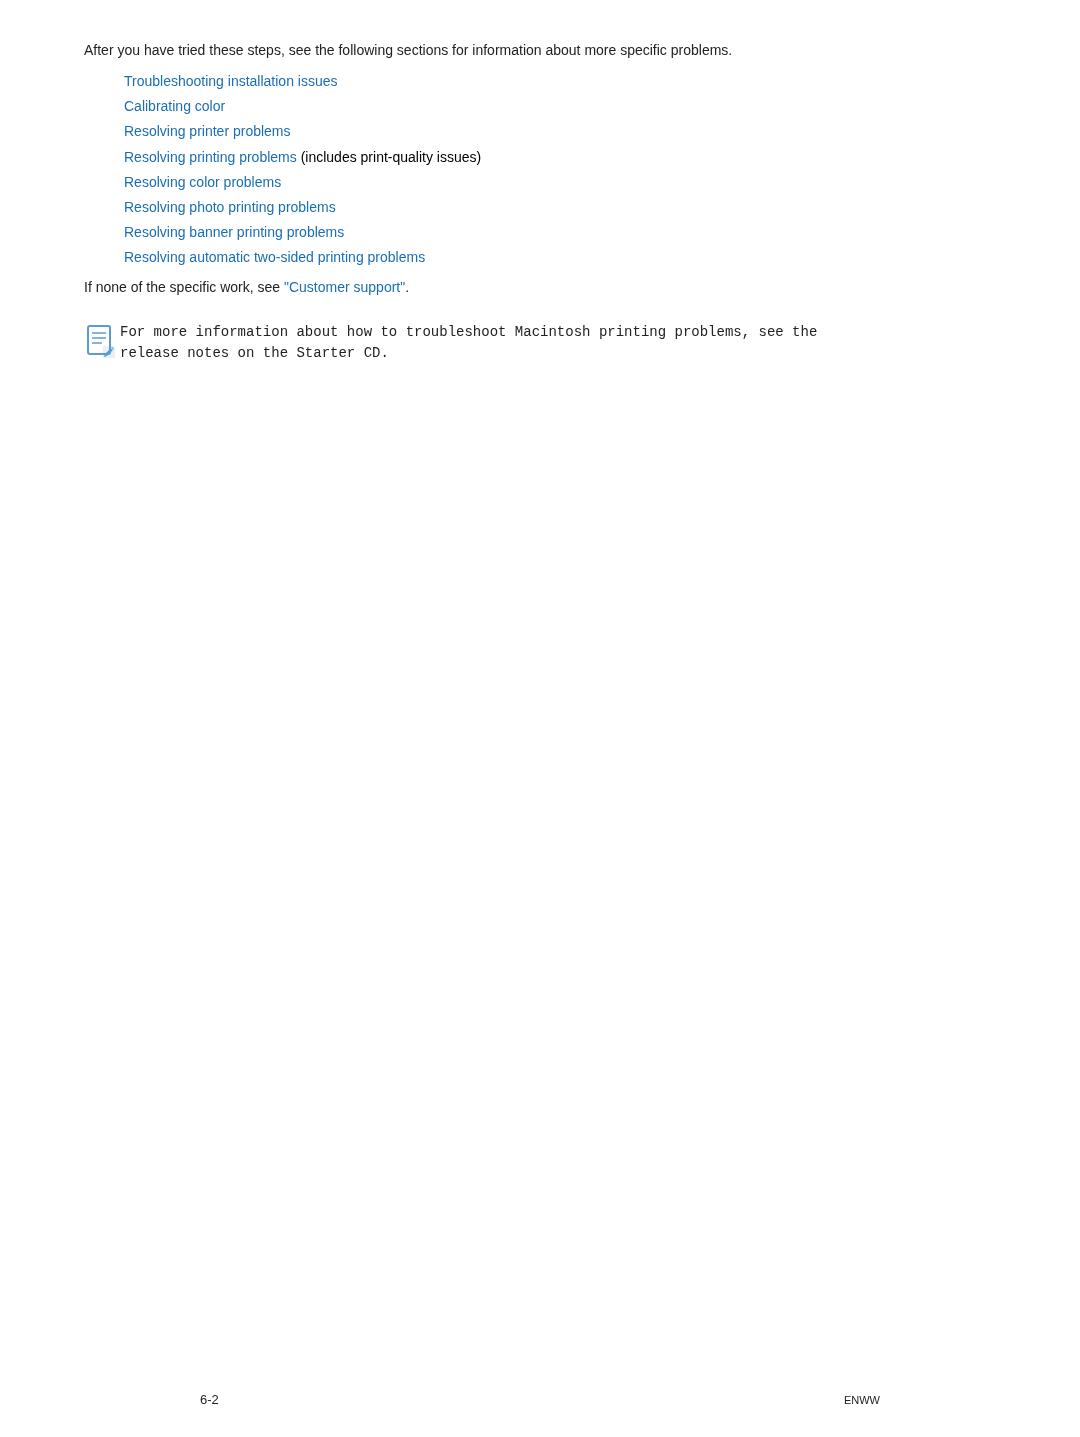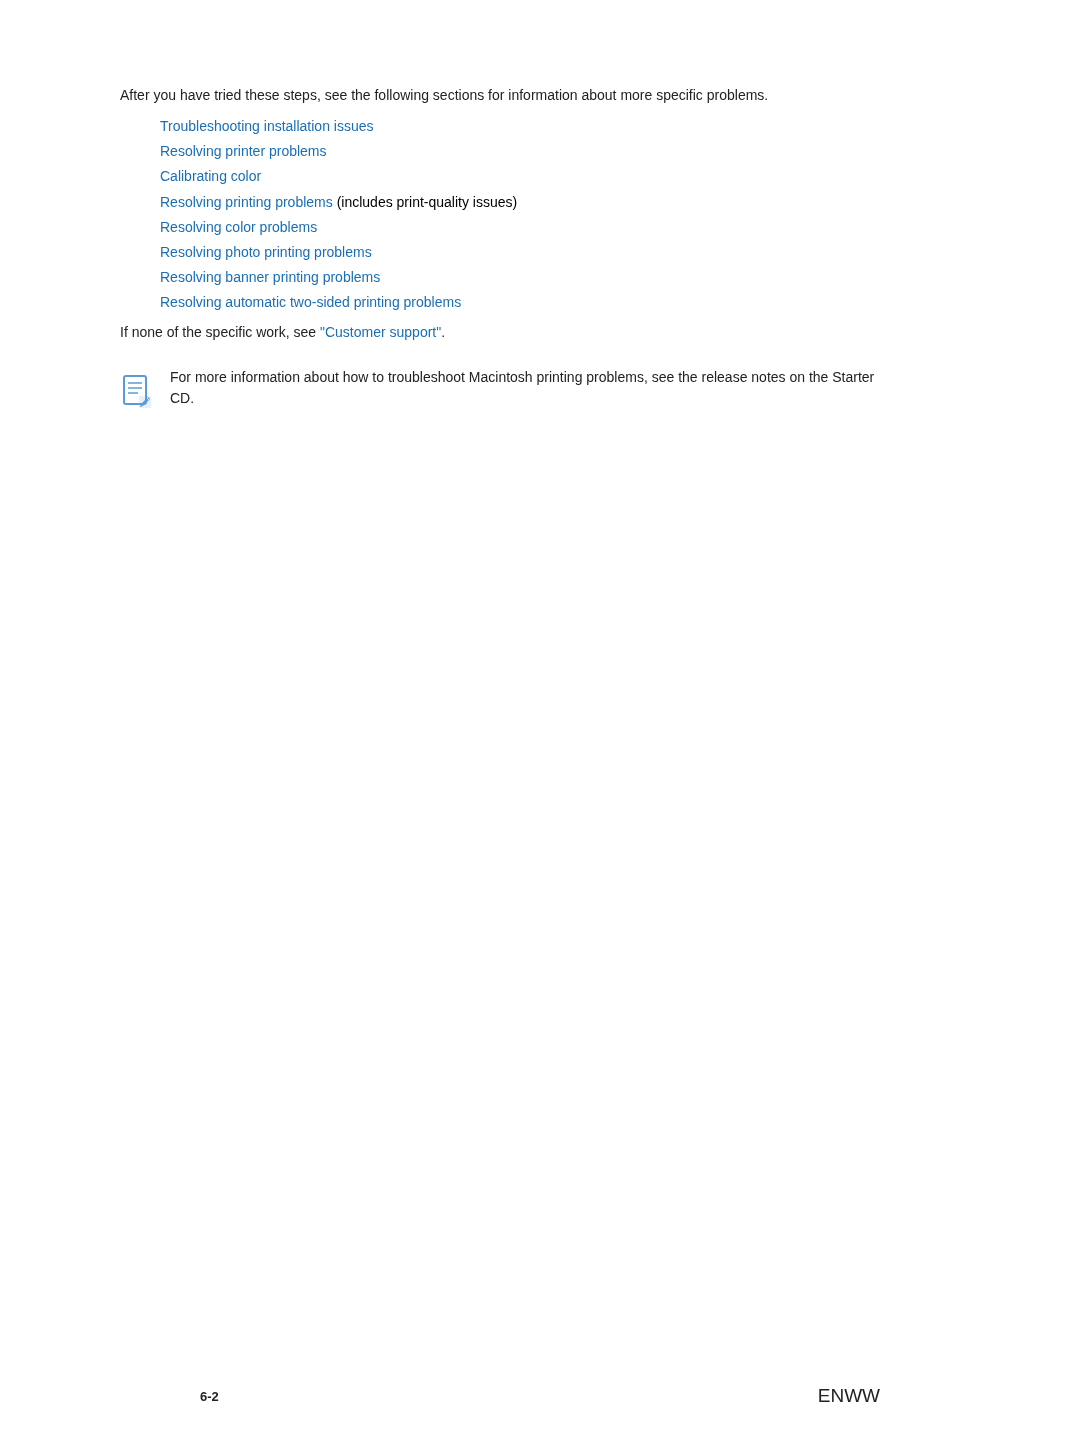--- a/index.html
+++ b/index.html
@@ -12,22 +12,21 @@
       background: #ffffff;
       font-family: Arial, Helvetica, sans-serif;
       font-size: 14px;
       color: #222222;
       width: 1080px;
       min-height: 1437px;
       position: relative;
     }
 
     .page-content {
-      padding: 40px 200px 80px 120px;
-      margin-top: 45px;
+      padding: 40px 200px 80px 84px;
     }
 
     .intro-text {
       margin-bottom: 8px;
       line-height: 1.5;
       color: #222;
     }
 
     .links-list {
       margin-left: 40px;
@@ -52,23 +51,23 @@
       color: #222;
     }
 
     .if-none-line .customer-support-link {
       color: #1a6eb5;
       text-decoration: none;
     }
 
     .note-box {
       display: flex;
-      align-items: flex-end;
+      align-items: flex-start;
       margin-top: 24px;
-      gap: 14px;
+      font-family: Liberation Mono, monospace;
     }
 
     .note-icon {
       flex-shrink: 0;
       width: 36px;
       height: 36px;
       margin-top: 2px;
     }
 
     .note-text {
@@ -82,39 +81,39 @@
       left: 200px;
       right: 200px;
       display: flex;
       justify-content: space-between;
       align-items: center;
       font-size: 13px;
       color: #222;
     }
 
     .footer-left {
-      font-weight: bold;
+      font-weight: normal;
     }
 
     .footer-right {
-      font-size: 19px;
+      font-size: 11px;
     }
   </style>
 </head>
 <body>
 
 <div class="page-content">
 
   <p class="intro-text">After you have tried these steps, see the following sections for information about more specific problems.</p>
 
   <div class="links-list">
 
   <a href="#" class="link-item"><span>Troubleshooting installation issues</span></a>
+      <a href="#" class="link-item"><span>Calibrating color</span></a>
       <a href="#" class="link-item"><span>Resolving printer problems</span></a>
-      <a href="#" class="link-item"><span>Calibrating color</span></a>
       <a href="#" class="link-item"><span>Resolving printing problems</span><span class="normal-text" style="color: #000000; text-decoration: none;"> (includes print-quality issues)</span></a>
       <a href="#" class="link-item"><span>Resolving color problems</span></a>
       <a href="#" class="link-item"><span>Resolving photo printing problems</span></a>
       <a href="#" class="link-item"><span>Resolving banner printing problems</span></a>
       <a href="#" class="link-item"><span>Resolving automatic two-sided printing problems</span></a>
     </div>
 
   <p class="if-none-line">
     <span>If none of the specific work, see </span><a href="#" class="customer-support-link">"Customer support"</a><span>.</span>
   </p>

